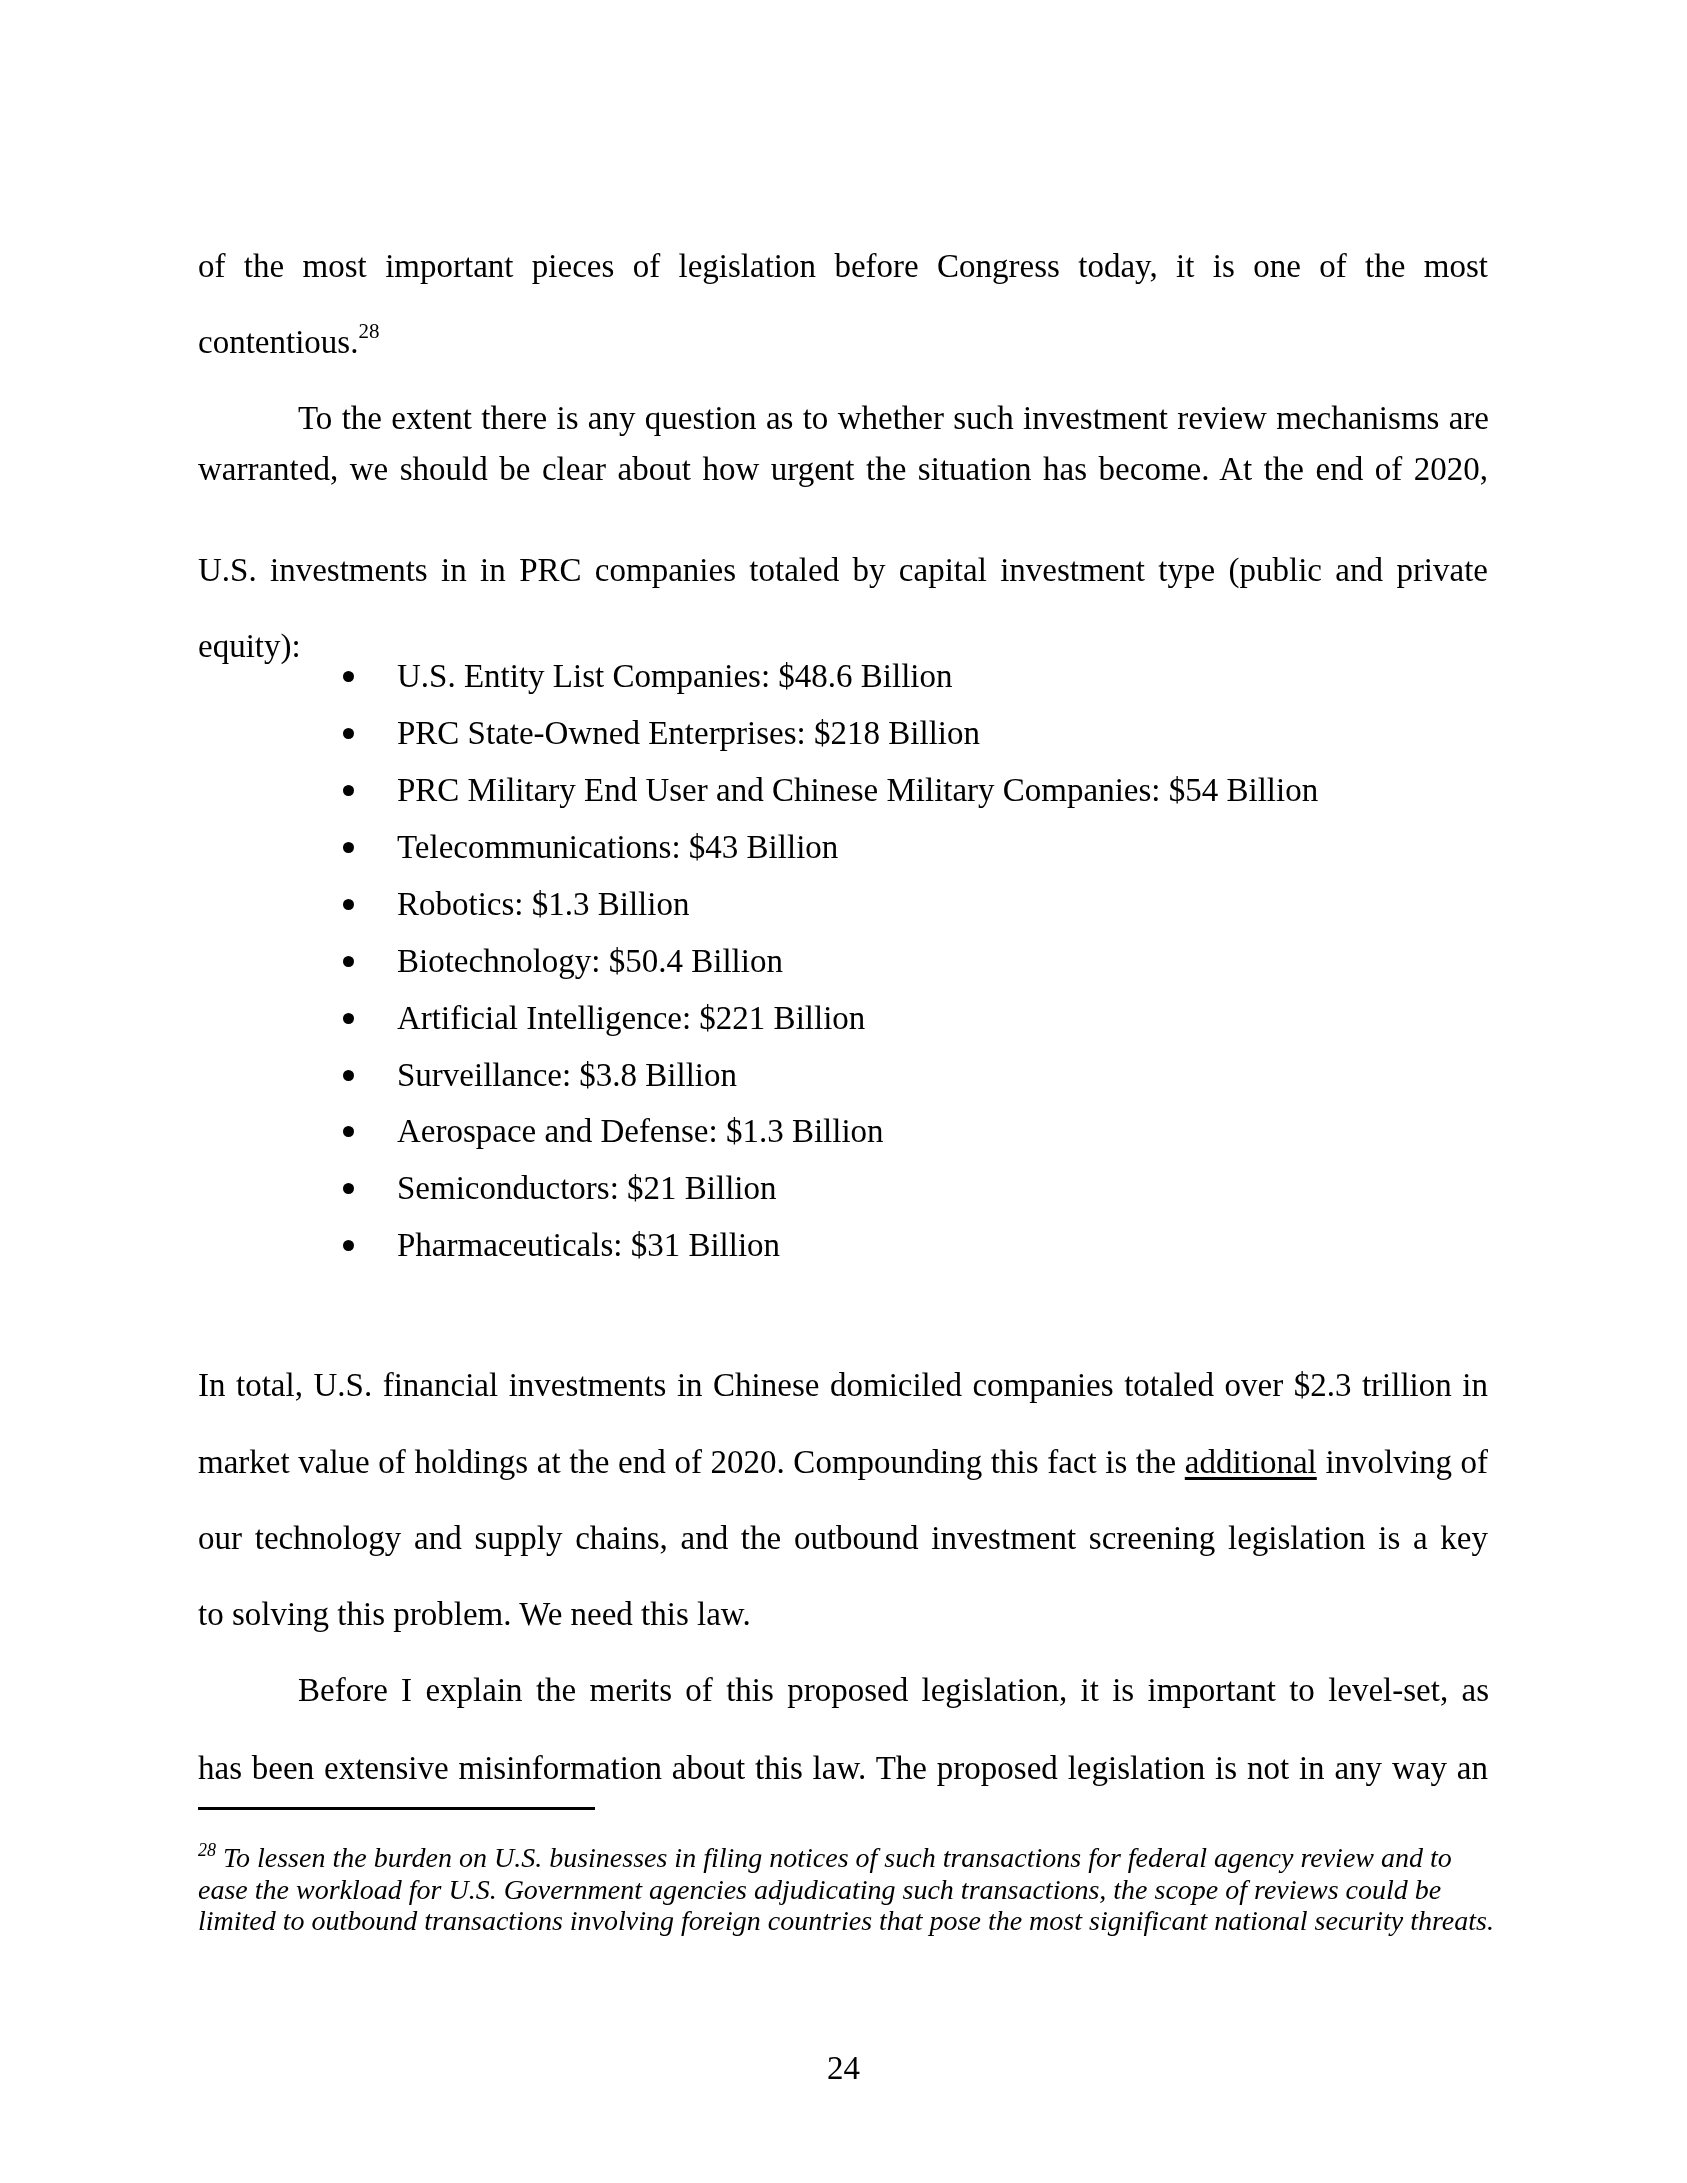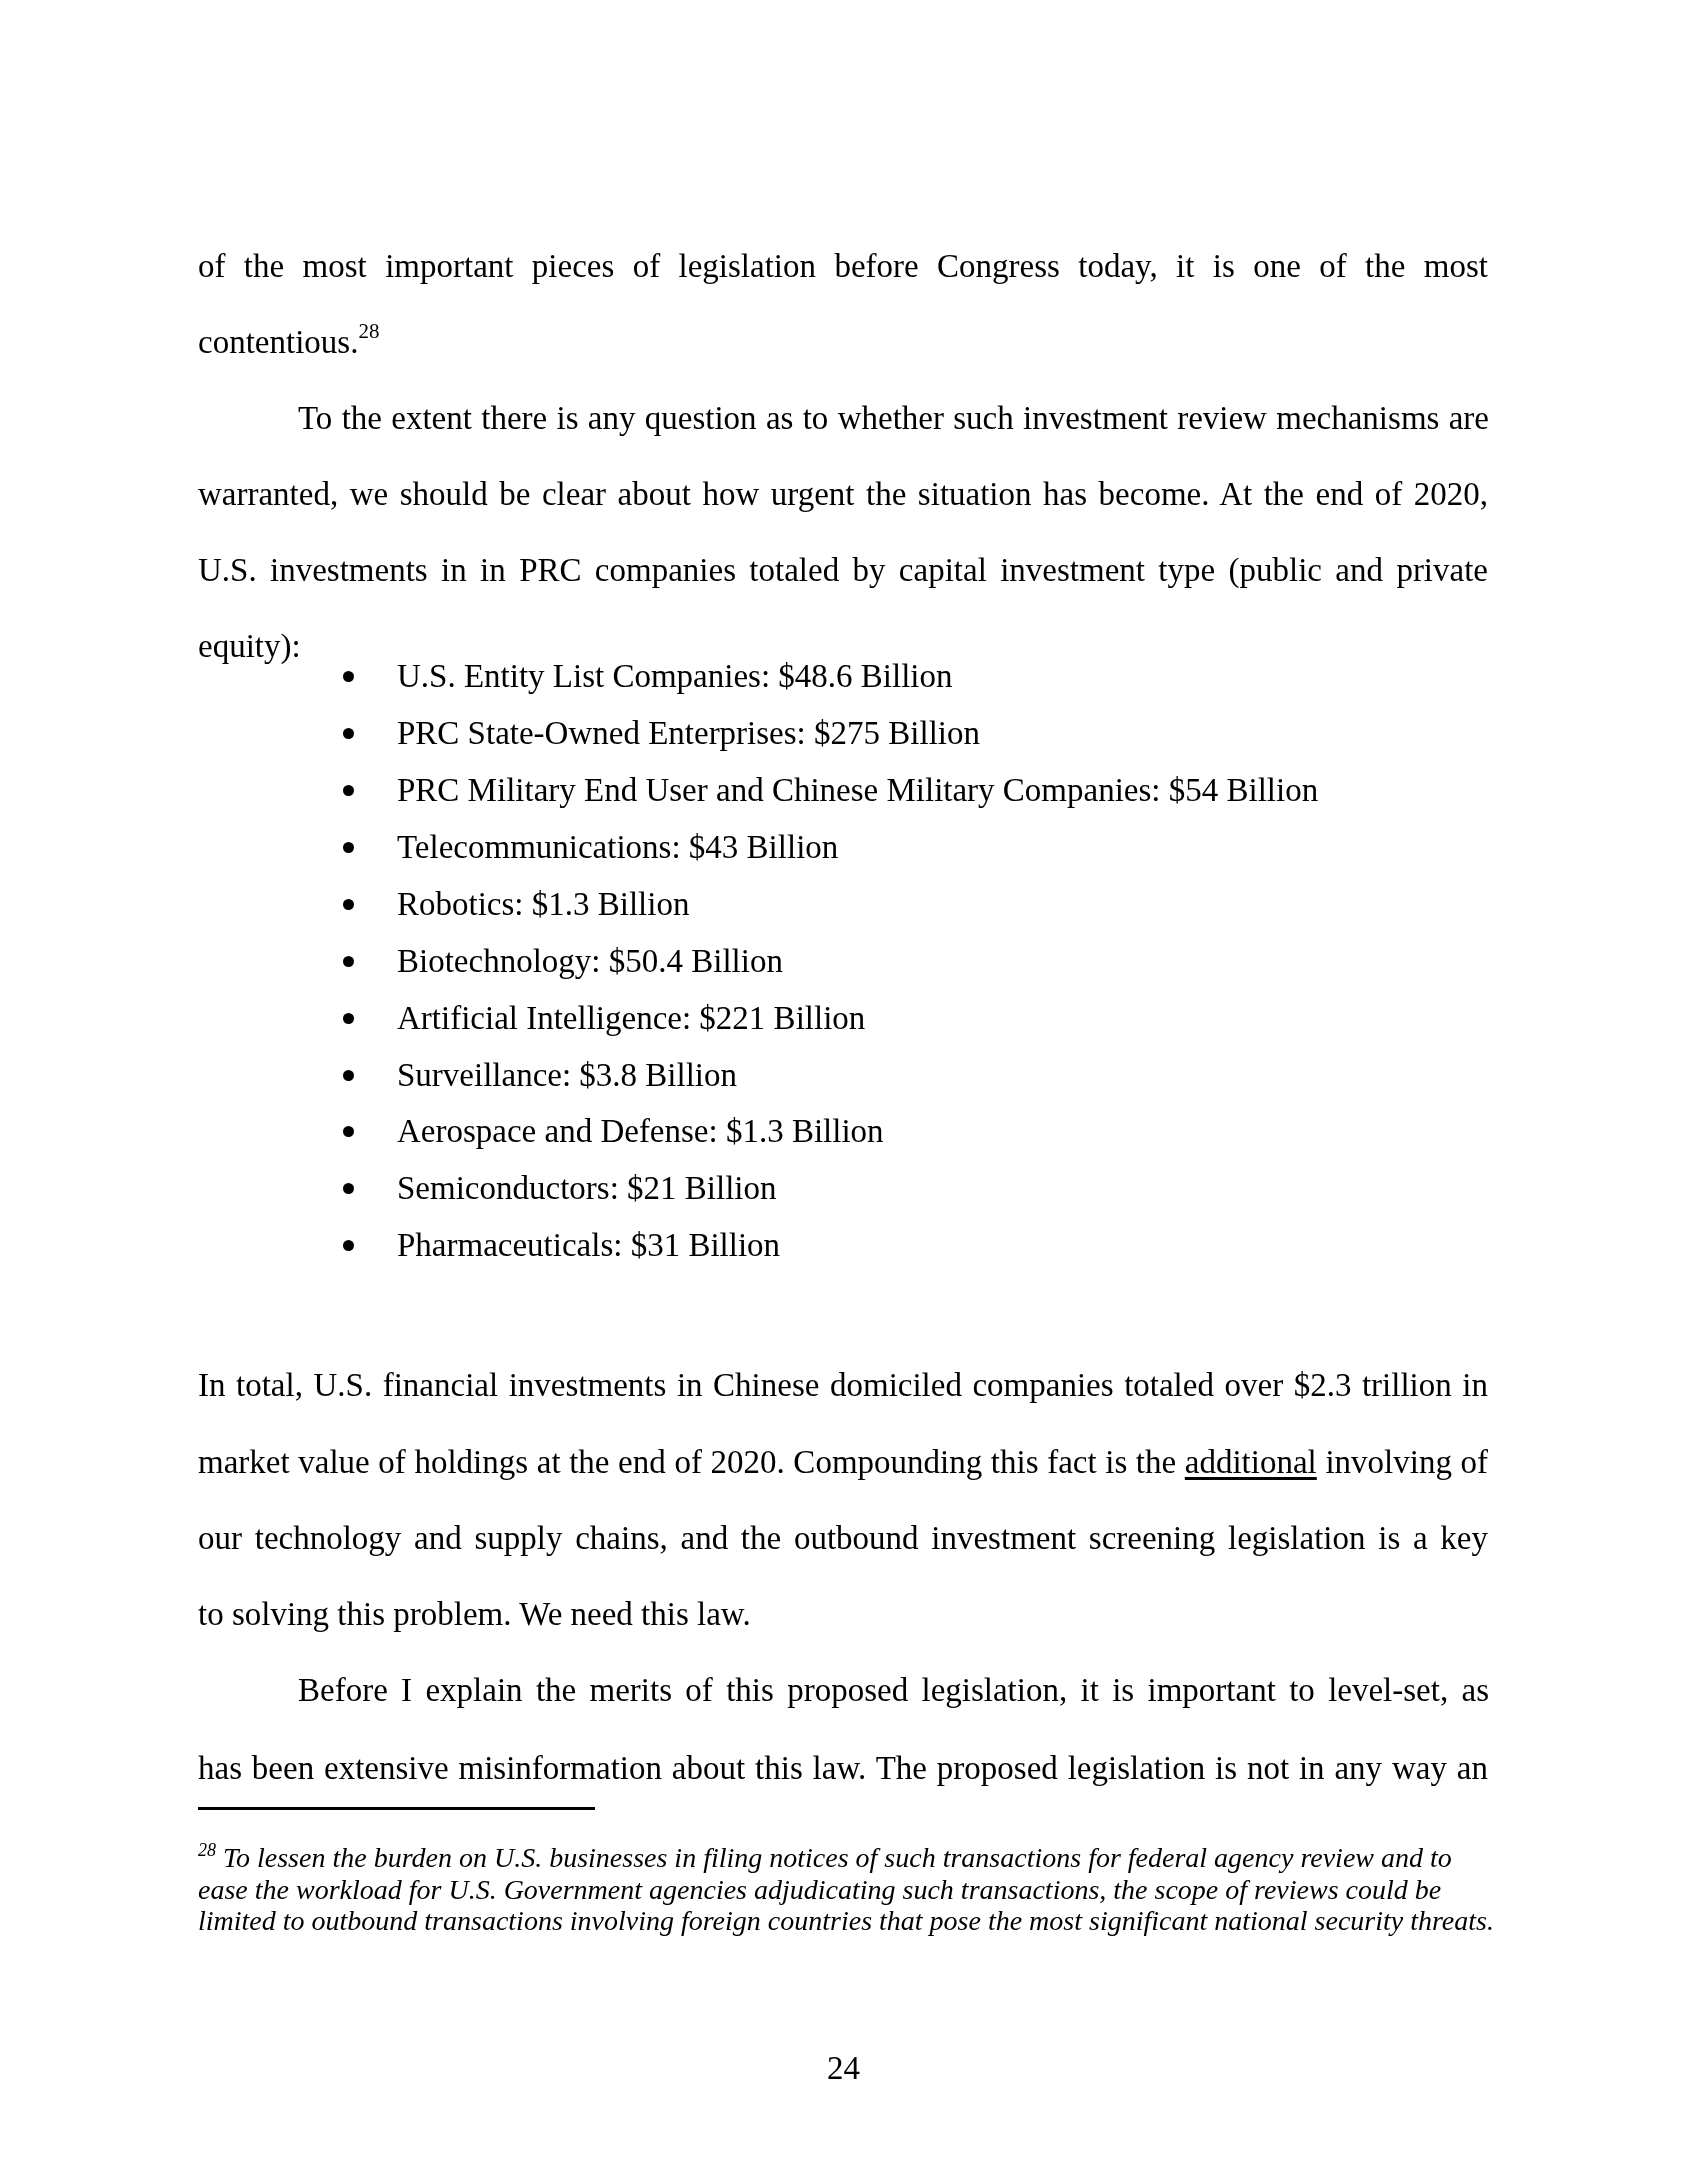--- a/index.html
+++ b/index.html
@@ -20,32 +20,32 @@
   .page-num { position: absolute; left: 0; width: 1687px; text-align: center; top: 2048px;
               font-size: 33px; line-height: 40px; }
 </style>
 </head>
 <body>
 
 <div class="line just" style="top:198px">of the most important pieces of legislation before Congress today, it is one of the most</div>
 <div class="line" style="top:274px"><span>contentious.</span><sup class="fnref">28</sup></div>
 
 <div class="line just indent" style="top:350px">To the extent there is any question as to whether such investment review mechanisms are</div>
-<div class="line just" style="top:426px">warranted, we should be clear about how urgent the situation has become.  At the end of 2020,</div>
+<div class="line just" style="top:401px">warranted, we should be clear about how urgent the situation has become.  At the end of 2020,</div>
 <div class="line just" style="top:502px">U.S. investments in in PRC companies totaled by capital investment  type (public and private</div>
 <div class="line" style="top:578px">equity):</div>
 
 <div id="investment-list">
     <div class="bullet-item" style="top: 656px;">
       <span class="bullet-dot"></span>
       <span class="bullet-text">U.S. Entity List Companies: $48.6 Billion</span>
     </div>
     <div class="bullet-item" style="top: 713px;">
       <span class="bullet-dot"></span>
-      <span class="bullet-text">PRC State-Owned Enterprises: $275 Billion</span>
+      <span class="bullet-text">PRC State-Owned Enterprises: $218 Billion</span>
     </div>
     <div class="bullet-item" style="top: 770px;">
       <span class="bullet-dot"></span>
       <span class="bullet-text">PRC Military End User and Chinese Military Companies: $54 Billion</span>
     </div>
     <div class="bullet-item" style="top: 827px;">
       <span class="bullet-dot"></span>
       <span class="bullet-text">Telecommunications: $43 Billion</span>
     </div>
     <div class="bullet-item" style="top: 884px;">

